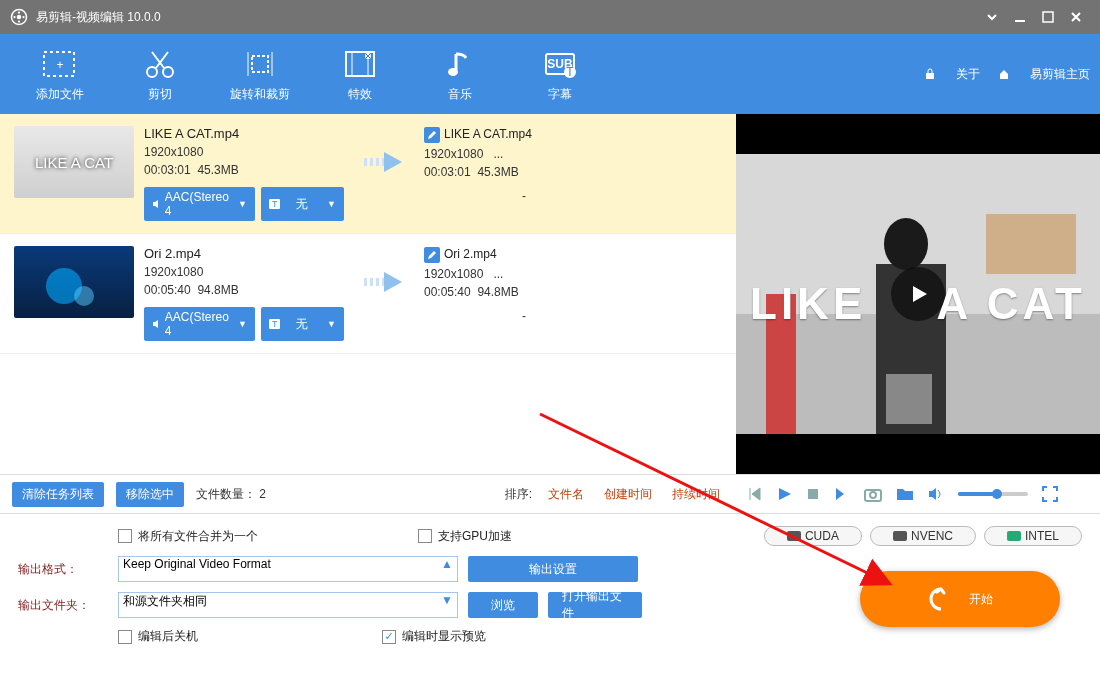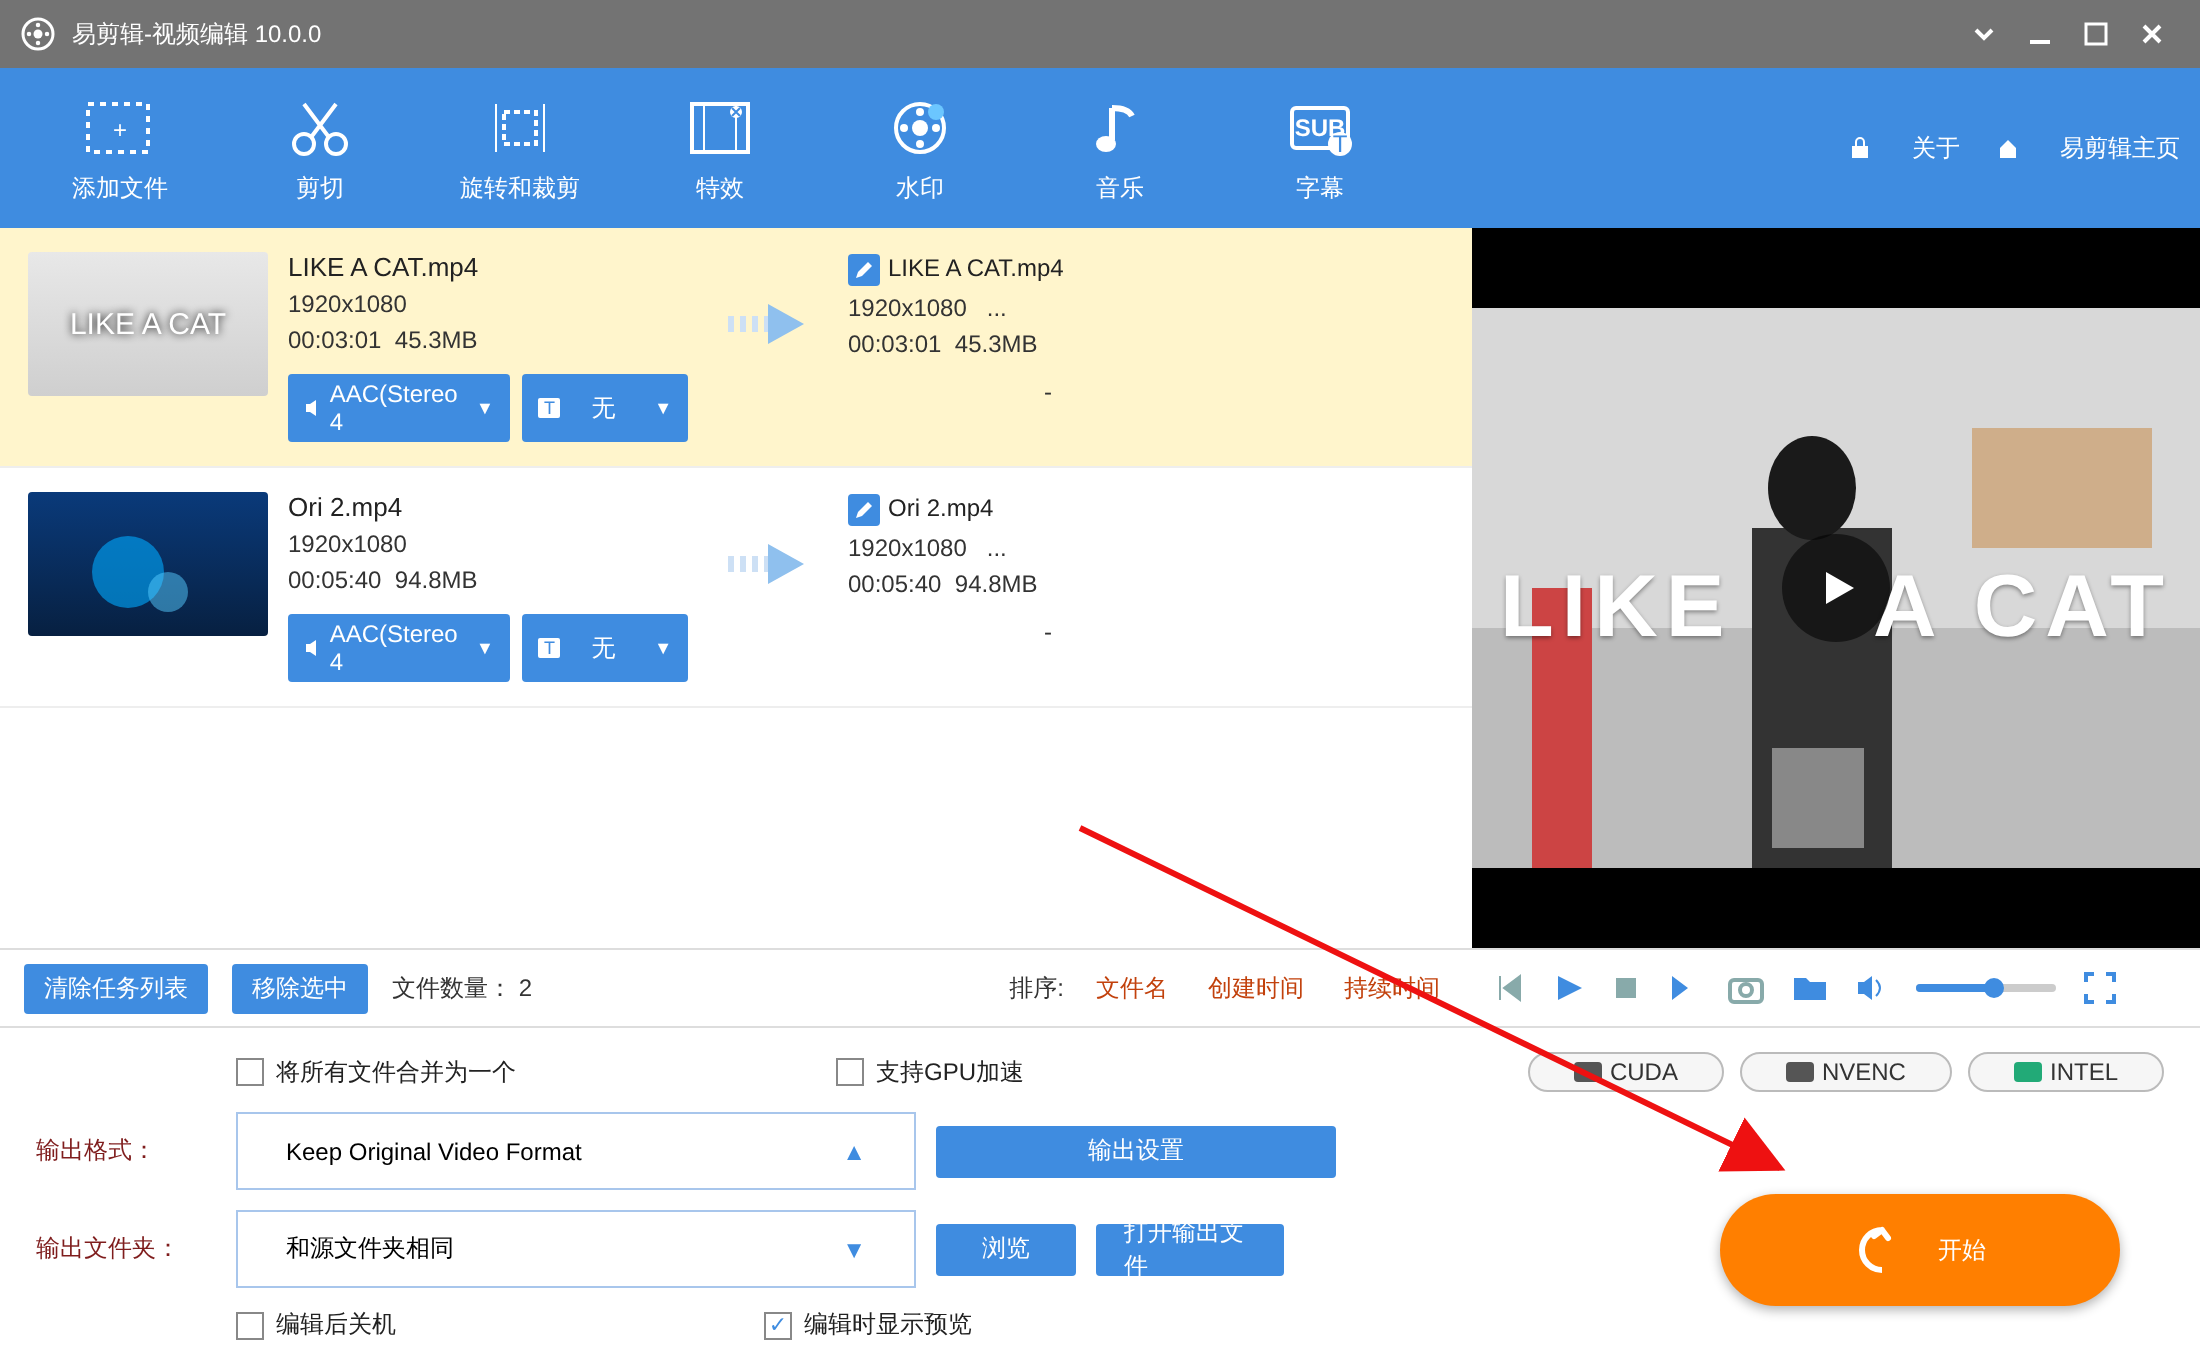--- a/index.html
+++ b/index.html
@@ -43,21 +43,21 @@
 .listbar{height:40px;display:flex;align-items:center;padding:0 12px;gap:12px;border-top:1px solid #ddd;border-bottom:1px solid #ddd;background:#fff}
 .listbar .lbtn{background:#3f8ce0;color:#fff;padding:4px 10px;border-radius:2px;cursor:pointer;font-size:12px}
 .sortlabel{color:#333}
 .sortopt{color:#c2410c;cursor:pointer;padding:0 4px}
 .bottom{padding:12px 18px;position:relative}
 .optrow{display:flex;align-items:center;margin-bottom:10px;gap:10px}
 .optrow .lbl{width:90px;color:#7f1d1d}
 .chk{display:flex;align-items:center;gap:6px;color:#222;cursor:pointer}
 .chkbox{width:14px;height:14px;border:1px solid #888;display:inline-flex;align-items:center;justify-content:center;background:#fff}
 .chkbox.checked::after{content:"✓";font-size:11px;color:#3f8ce0}
-.dd{width:340px;height:39px;border:1px solid #a8c6ec;background:#fff;display:flex;align-items:center;padding:0 24px;justify-content:space-between;cursor:pointer}
+.dd{width:340px;height:26px;border:1px solid #a8c6ec;background:#fff;display:flex;padding:0 4px;justify-content:space-between;cursor:pointer}
 .dd .ddchev{color:#3f8ce0}
 .btn{background:#3f8ce0;color:#fff;height:26px;padding:0 14px;display:flex;align-items:center;border-radius:2px;cursor:pointer;font-size:12px}
 .gpubadges{display:flex;gap:8px;margin-left:auto}
 .badge{border:1px solid #bbb;border-radius:10px;padding:2px 22px;font-size:11px;color:#333;display:flex;align-items:center;gap:4px;background:#f6f6f6}
 .badge .bicon{width:14px;height:10px;background:#555;border-radius:2px}
 .startbtn{position:absolute;right:40px;bottom:40px;width:200px;height:56px;background:#ff7f00;border-radius:28px;display:flex;align-items:center;justify-content:center;gap:14px;color:#fff;font-size:26px;cursor:pointer;box-shadow:0 2px 6px rgba(0,0,0,.3)}
 .redarrow{position:absolute;pointer-events:none}
 </style>
 </head>
 <body>
@@ -127,34 +127,20 @@
   <div class="tool">
     <div class="ticon">
         <svg width="36" height="32">
           <rect x="4" y="4" width="28" height="24" fill="none" stroke="#fff" stroke-width="2"></rect>
           <path d="M10 4v24M26 4v24" stroke="#fff" stroke-width="1"></path>
           <circle cx="26" cy="8" r="3" fill="#fff"></circle>
           <path d="M24 6l4 4M28 6l-4 4" stroke="#3f8ce0" stroke-width="1"></path>
         </svg>
       </div>
     <span>特效</span>
-  </div>
-  <div class="tool">
-    <div class="ticon">
-        <svg width="36" height="32" viewBox="0 0 36 32">
-          <circle cx="18" cy="16" r="12" fill="none" stroke="#fff" stroke-width="2"></circle>
-          <circle cx="18" cy="16" r="4" fill="#fff"></circle>
-          <circle cx="10" cy="16" r="2" fill="#fff"></circle>
-          <circle cx="26" cy="16" r="2" fill="#fff"></circle>
-          <circle cx="18" cy="8" r="2" fill="#fff"></circle>
-          <circle cx="18" cy="24" r="2" fill="#fff"></circle>
-          <circle cx="26" cy="8" r="4" fill="#6bc6ff"></circle>
-        </svg>
-      </div>
-    <span>水印</span>
   </div>
   <div class="tool">
     <div class="ticon">
         <svg width="36" height="32" viewBox="0 0 36 32">
           <path d="M14 6v16" stroke="#fff" stroke-width="3"></path>
           <ellipse cx="11" cy="24" rx="5" ry="4" fill="#fff"></ellipse>
           <path d="M14 6q8 0 10 4" stroke="#fff" stroke-width="3" fill="none"></path>
         </svg>
       </div>
     <span>音乐</span>
@@ -389,21 +375,21 @@
         </div>
     </div>
   </div>
 
   <div class="optrow">
     <div class="lbl">输出格式：</div>
     <div class="dd">
         <span>Keep Original Video Format</span>
         <span class="ddchev">▲</span>
       </div>
-    <div class="btn" style="width:200px;justify-content:center">输出设置</div>
+    <div class="btn" style="width:170px;justify-content:center">输出设置</div>
   </div>
 
   <div class="optrow">
     <div class="lbl">输出文件夹：</div>
     <div class="dd">
         <span>和源文件夹相同</span>
         <span class="ddchev">▼</span>
       </div>
     <div class="btn" style="width:70px;justify-content:center">浏览</div>
     <div class="btn" style="width:94px;justify-content:center">打开输出文件</div>

